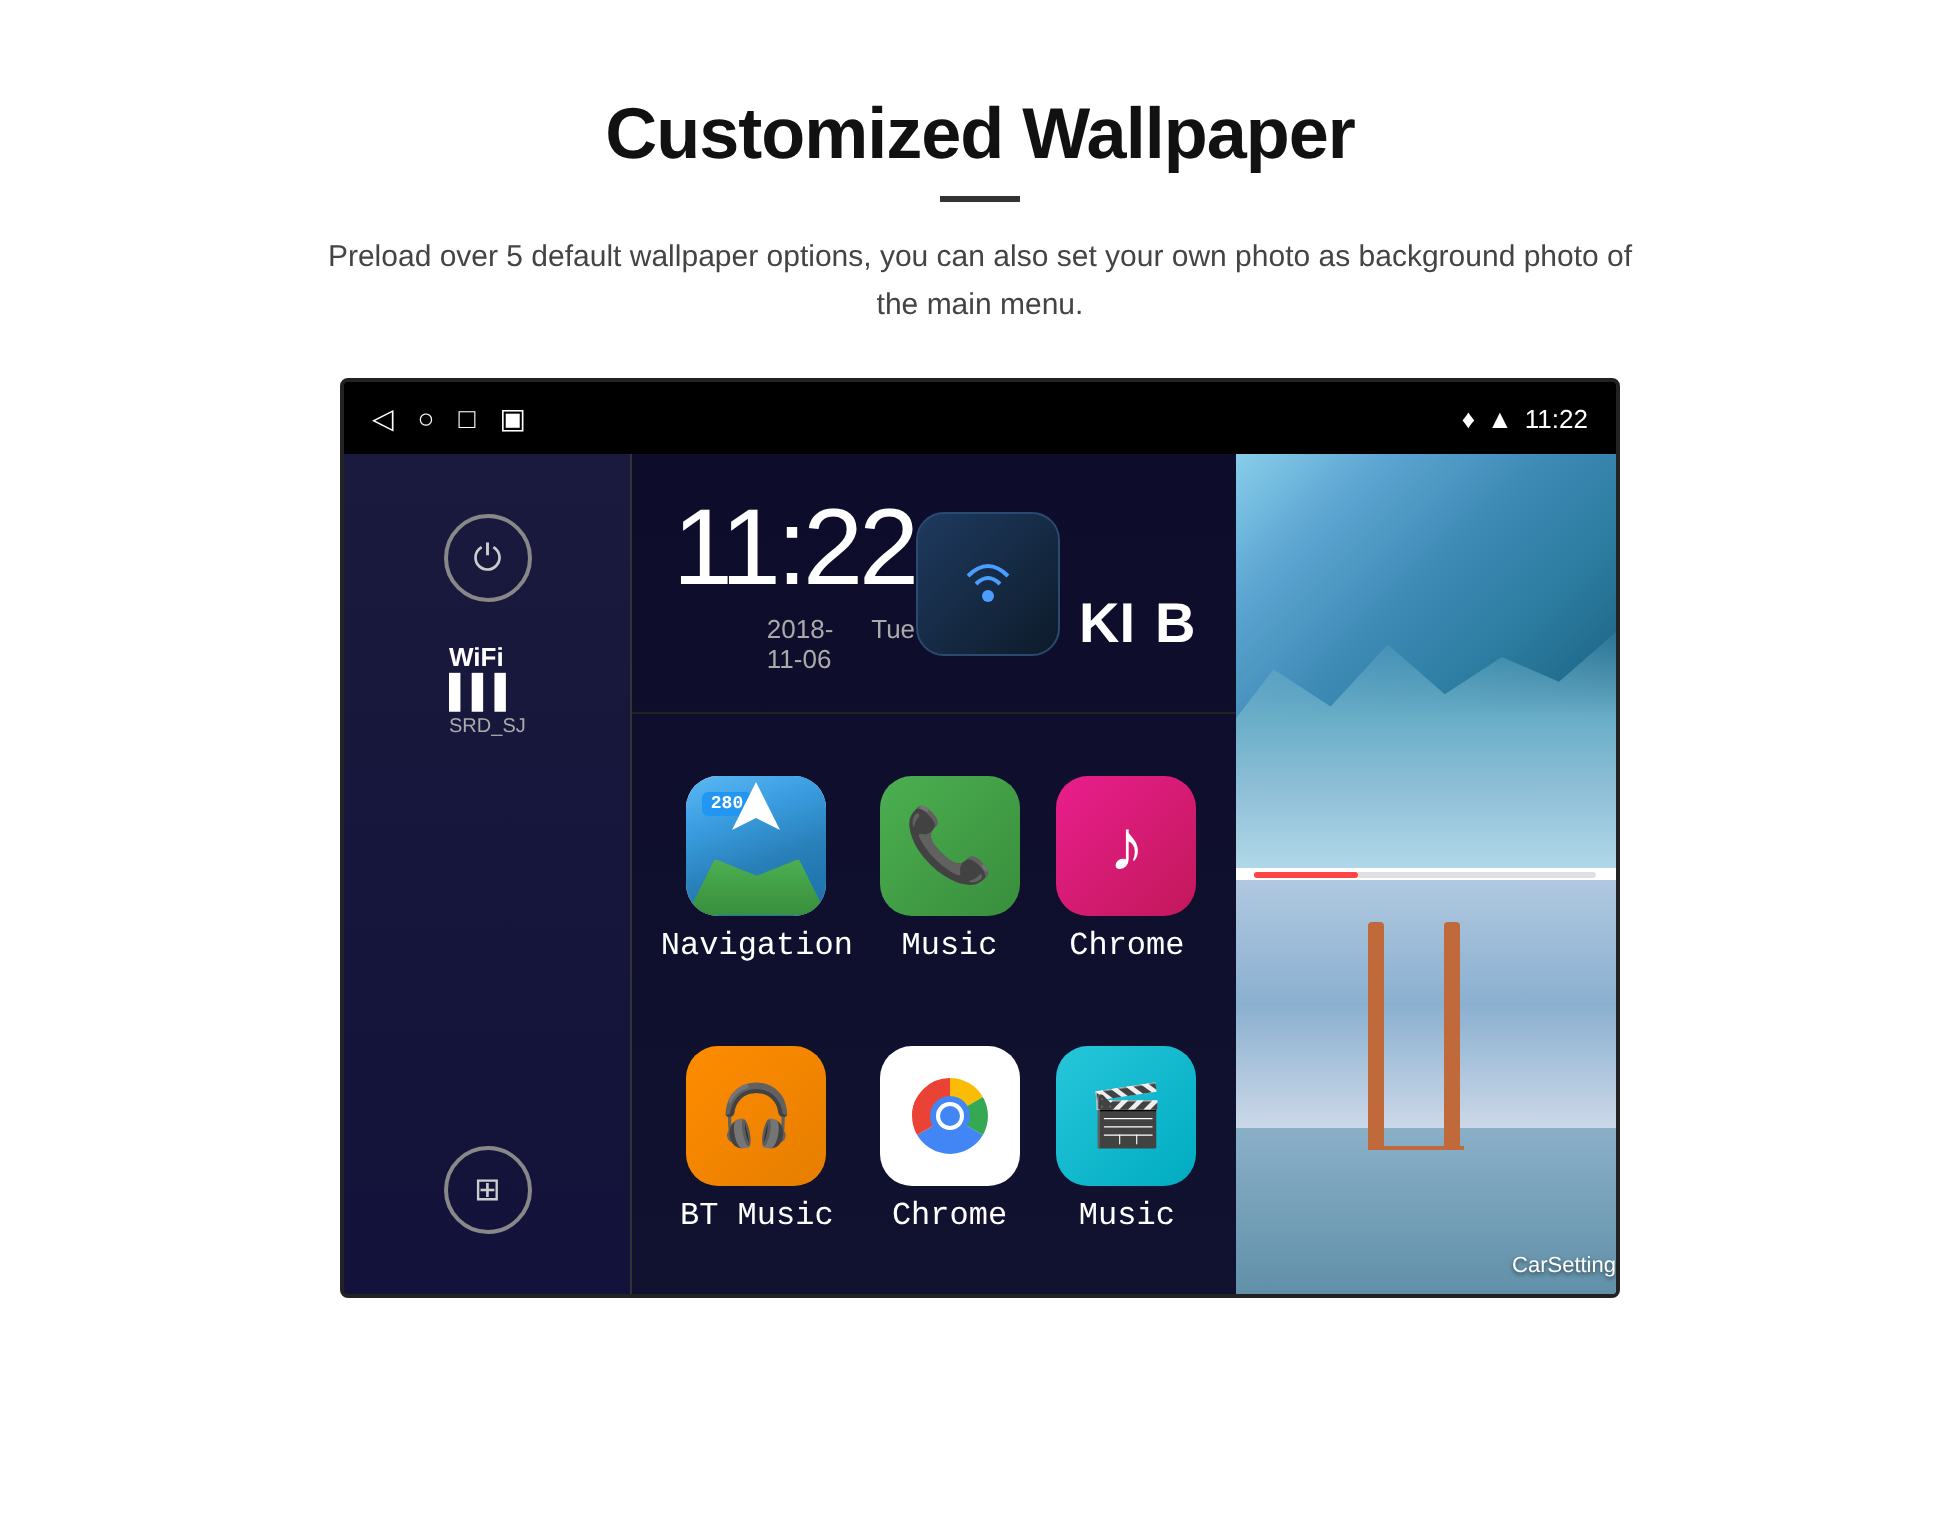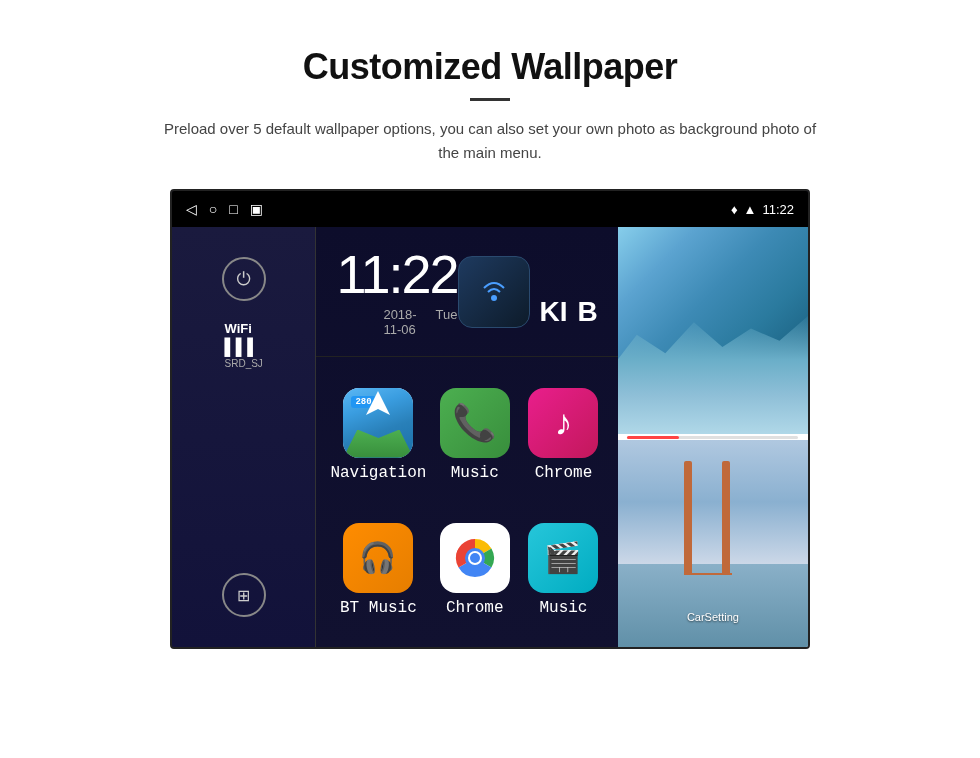--- a/index.html
+++ b/index.html
@@ -440,24 +440,24 @@
       position: absolute;
       bottom: 35%;
       left: 35%;
       right: 40%;
       height: 2px;
       background: #c0693a;
     }
 
     .carsetting-label {
       position: absolute;
-      bottom: 24px;
+      bottom: 8px;
       left: 0;
       right: 0;
-      text-align: center;
+      text-align: right;
       color: #fff;
       font-size: 11px;
       text-shadow: 0 1px 2px rgba(0,0,0,0.6);
     }
 
     
     .chrome-svg {
       width: 52px;
       height: 52px;
     }

